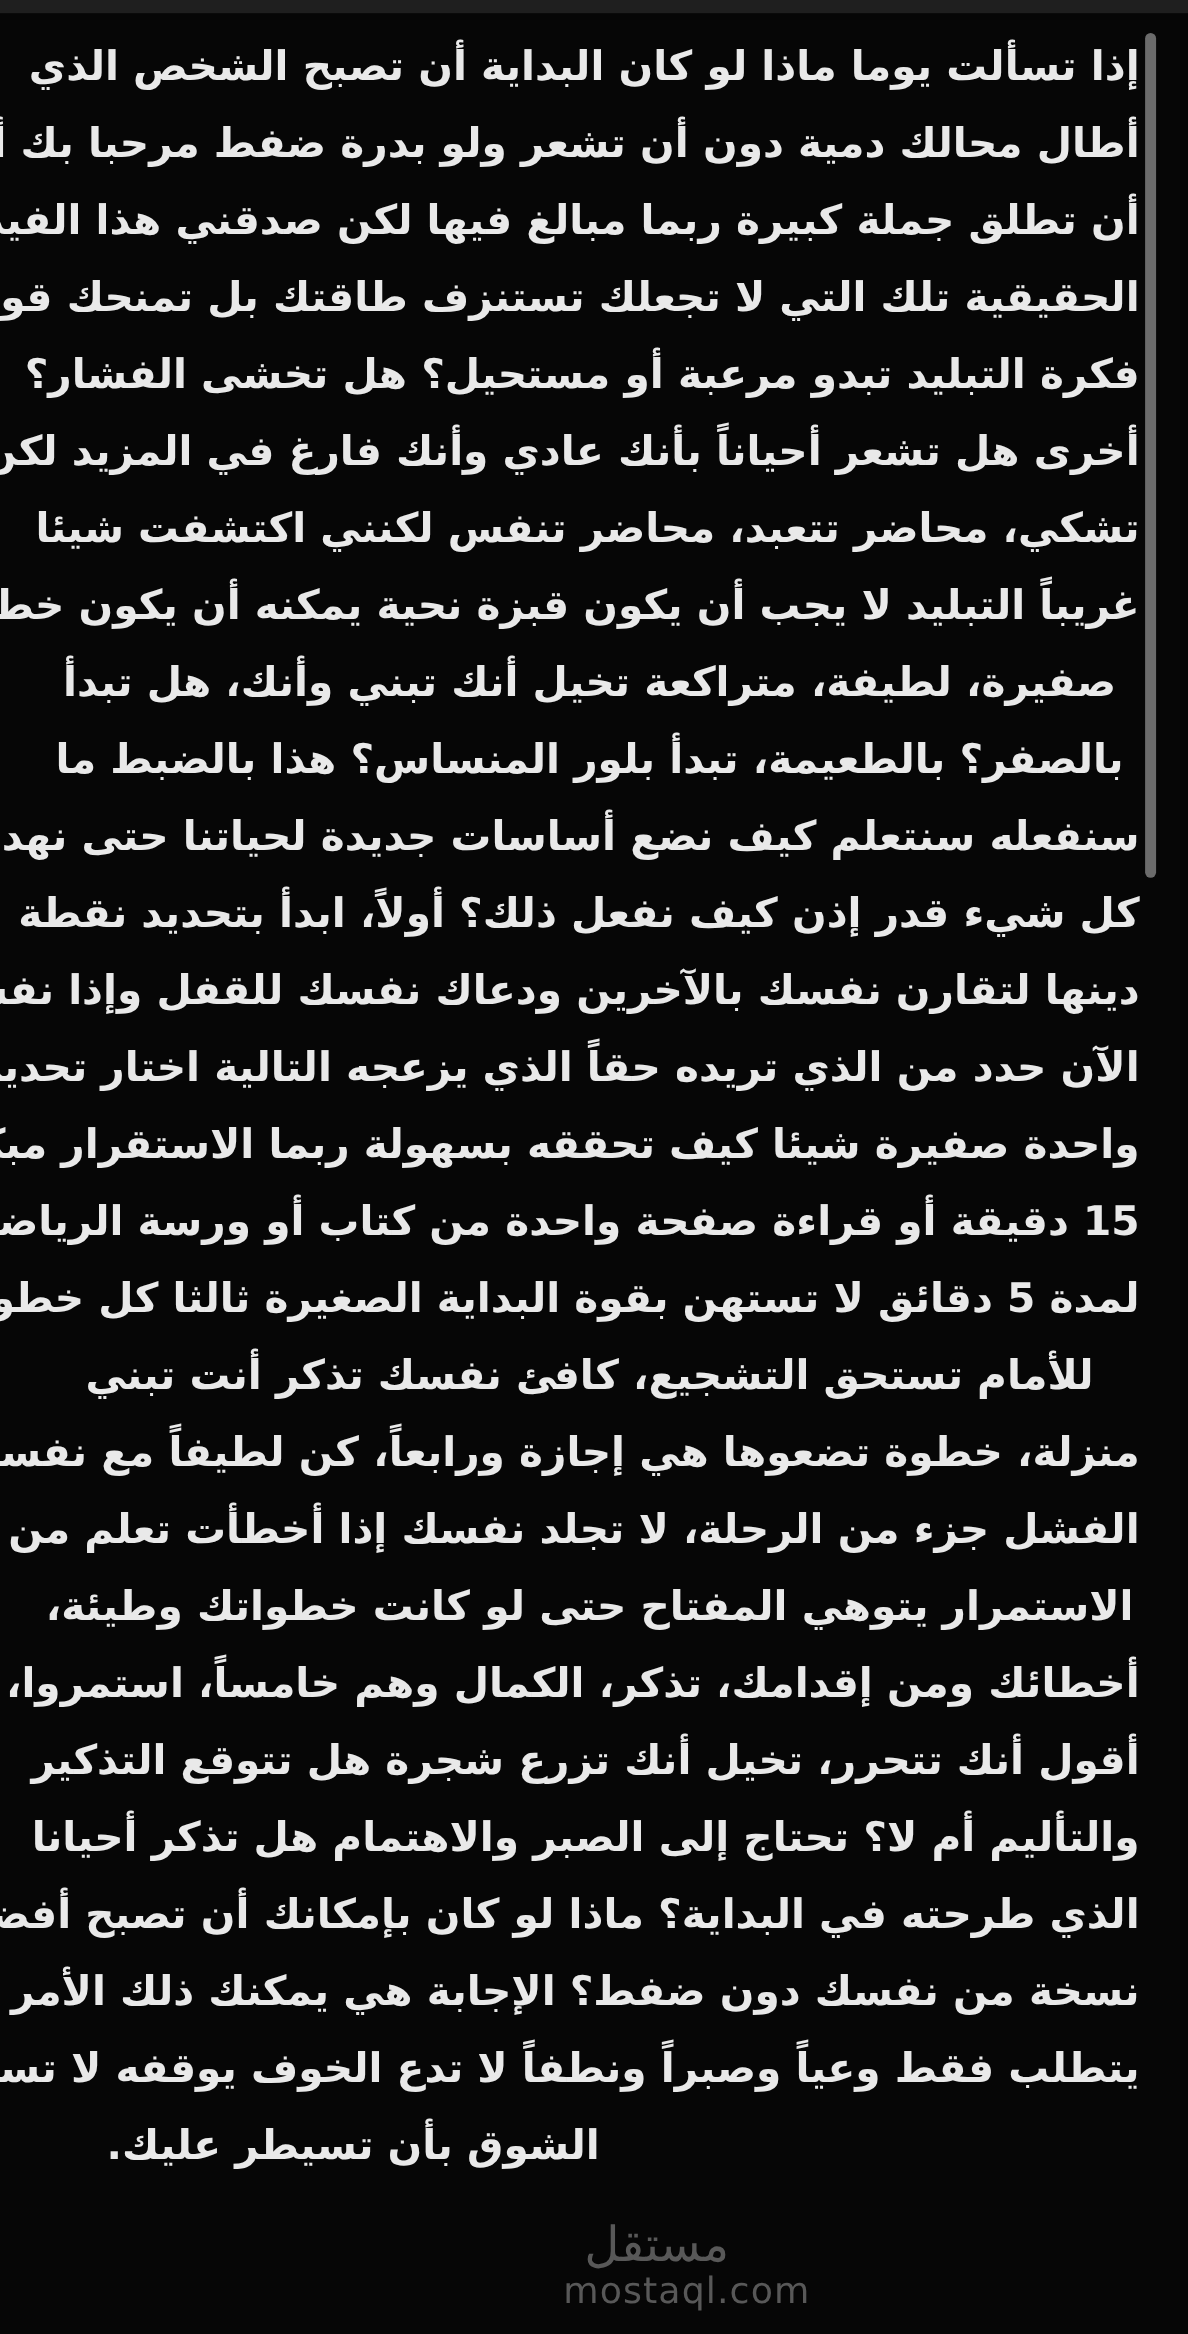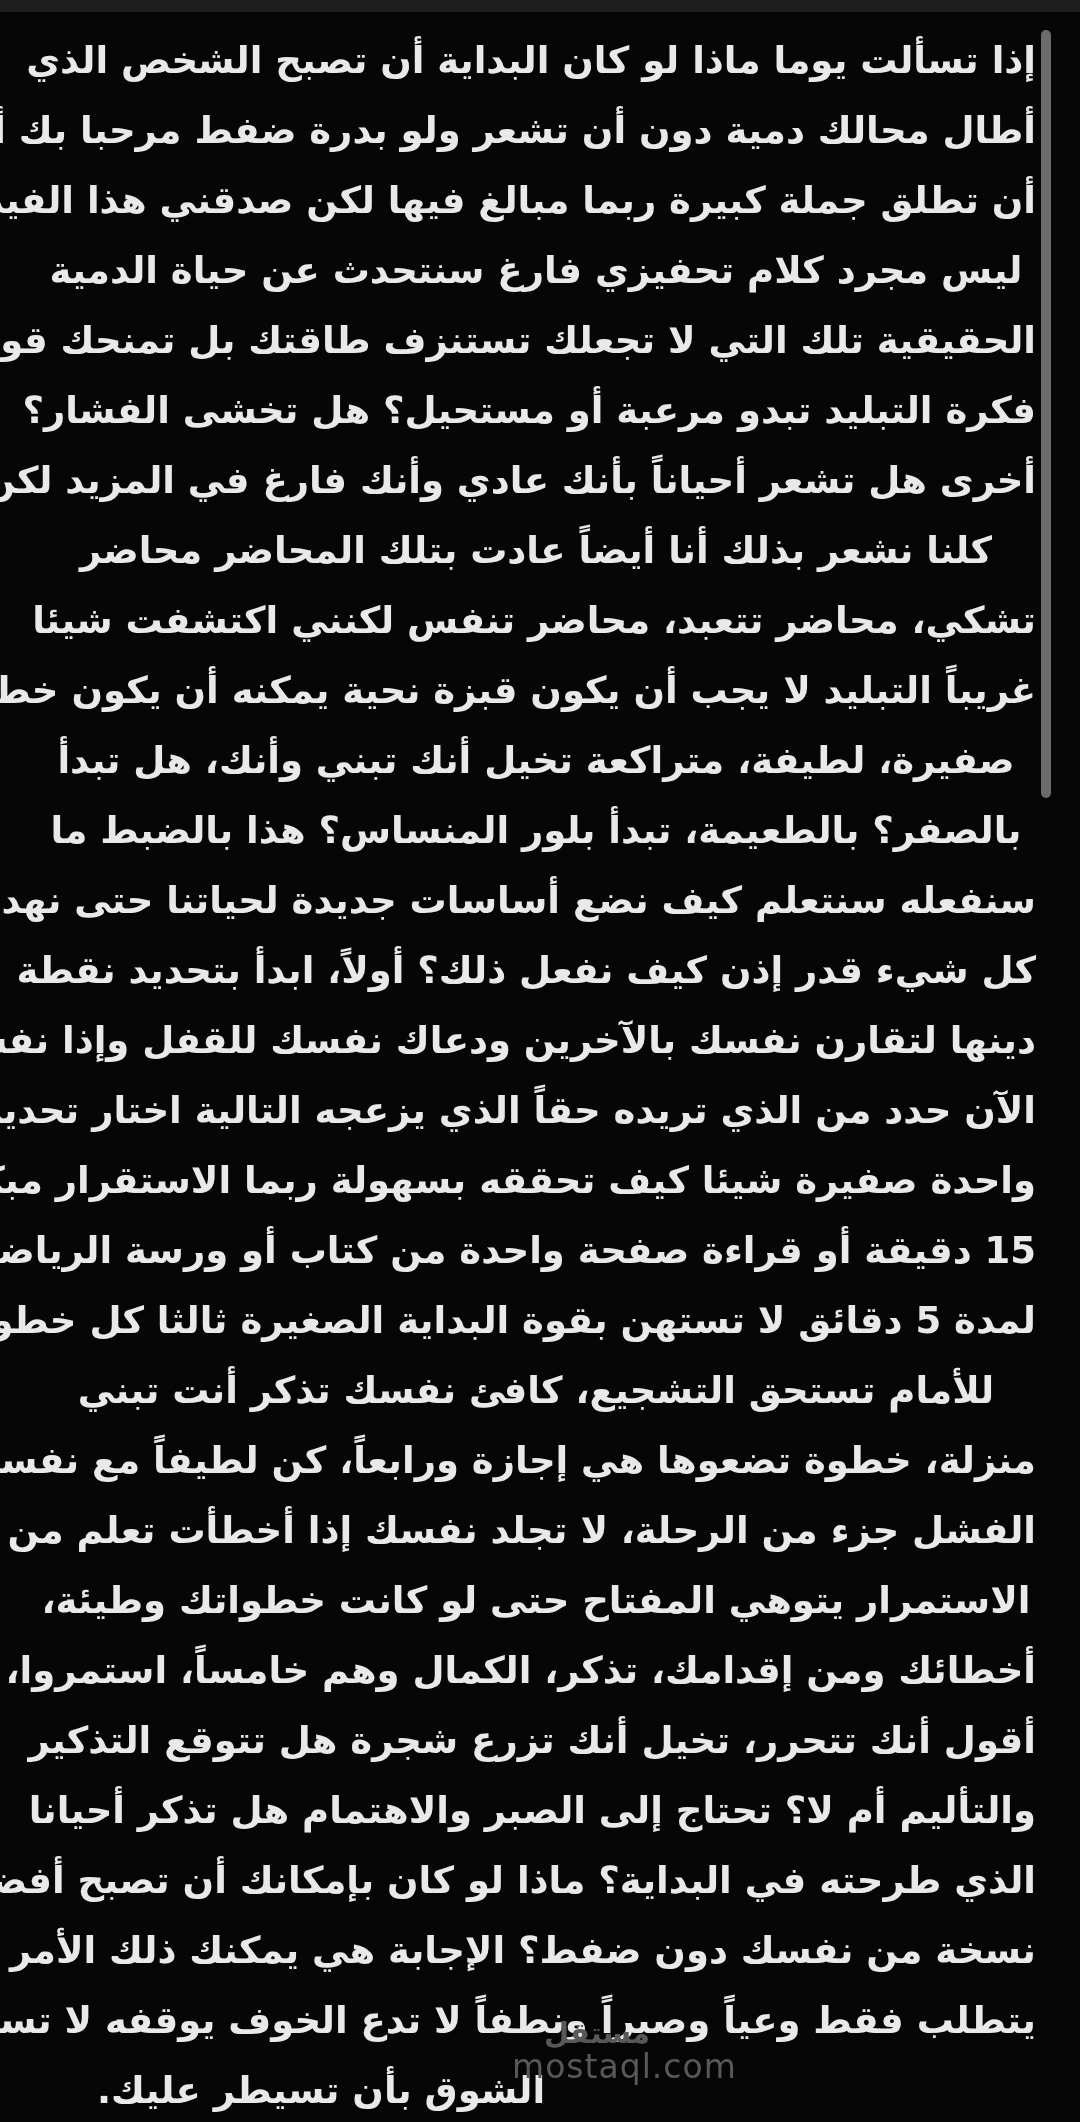--- a/index.html
+++ b/index.html
@@ -40,46 +40,44 @@
     border-radius:6px;
   }
   .watermark{
     position:absolute;
     left:512px;top:2018px;
     width:170px;
     text-align:center;
     color:#585858;
   }
   .wm-logo{
-    font-size:29px;
-    font-weight:bold;
+    font-size:44px;
+    font-weight:normal;
     line-height:1.05;
     direction:rtl;
   }
   .wm-url{
     font-size:33px;
     line-height:1.15;
     direction:ltr;
     letter-spacing:1px;
   }
 </style>
 </head>
 <body>
 
 <div class="top-bar"></div>
 
 <div class="content">
     <div class="line">إذا تسألت يوما ماذا لو كان البداية أن تصبح الشخص الذي</div>
     <div class="line">أطال محالك دمية دون أن تشعر ولو بدرة ضفط مرحبا بك أعلم</div>
     <div class="line">أن تطلق جملة كبيرة ربما مبالغ فيها لكن صدقني هذا الفيديو</div>
-    <div class="line">ليس مجرد كلام تحفيزي فارغ سنتحدث عن حياة الدمية</div>
     <div class="line">الحقيقية تلك التي لا تجعلك تستنزف طاقتك بل تمنحك قوة</div>
     <div class="line">فكرة التبليد تبدو مرعبة أو مستحيل؟ هل تخشى الفشار؟</div>
     <div class="line">أخرى هل تشعر أحياناً بأنك عادي وأنك فارغ في المزيد لكن</div>
-    <div class="line">كلنا نشعر بذلك أنا أيضاً عادت بتلك المحاضر محاضر</div>
     <div class="line">تشكي، محاضر تتعبد، محاضر تنفس لكنني اكتشفت شيئا</div>
     <div class="line">غريباً التبليد لا يجب أن يكون قبزة نحية يمكنه أن يكون خطوات</div>
     <div class="line">صفيرة، لطيفة، متراكعة تخيل أنك تبني وأنك، هل تبدأ</div>
     <div class="line">بالصفر؟ بالطعيمة، تبدأ بلور المنساس؟ هذا بالضبط ما</div>
     <div class="line">سنفعله سنتعلم كيف نضع أساسات جديدة لحياتنا حتى نهدم</div>
     <div class="line">كل شيء قدر إذن كيف نفعل ذلك؟ أولاً، ابدأ بتحديد نقطة</div>
     <div class="line">دينها لتقارن نفسك بالآخرين ودعاك نفسك للقفل وإذا نفسك</div>
     <div class="line">الآن حدد من الذي تريده حقاً الذي يزعجه التالية اختار تحدية</div>
     <div class="line">واحدة صفيرة شيئا كيف تحققه بسهولة ربما الاستقرار مبكرا</div>
     <div class="line">15 دقيقة أو قراءة صفحة واحدة من كتاب أو ورسة الرياضة</div>

